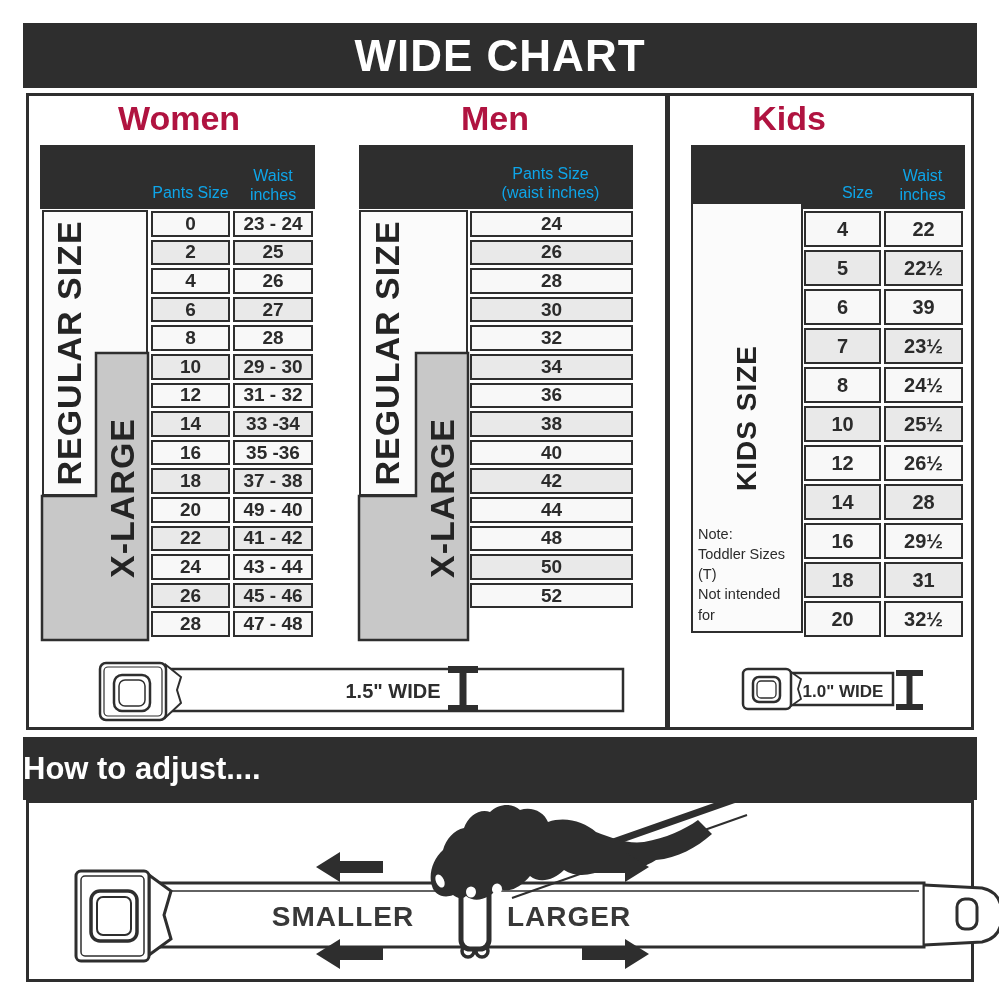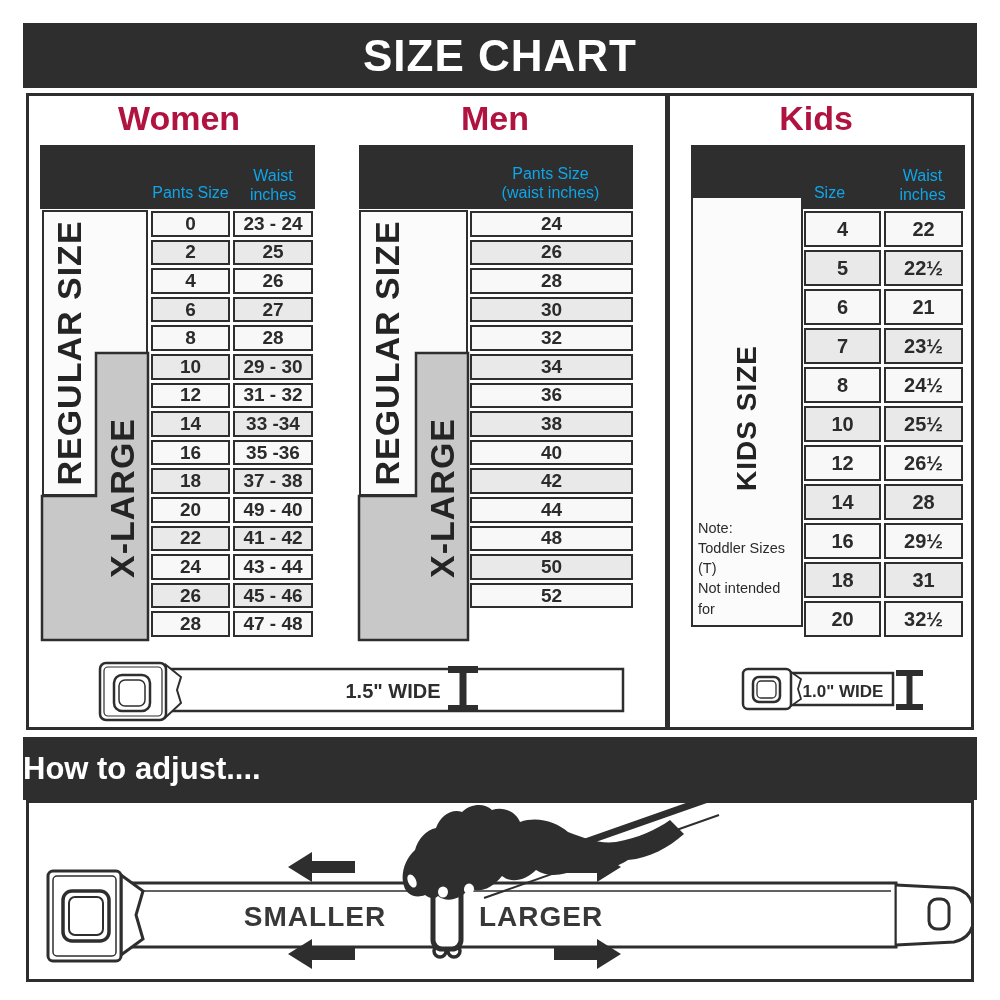--- a/index.html
+++ b/index.html
@@ -36,37 +36,37 @@
   .vlabel.kids{font-size:28px;letter-spacing:1px;}
   #kids-note{position:absolute;left:5px;bottom:6px;font-size:14.5px;line-height:1.4;
              color:#2b2b2b;z-index:3;}
   svg{display:block;}
   svg text{font-family:"Liberation Sans", sans-serif;}
   
   #adjust-bar{left:23px;top:737px;width:954px;height:63px;}
   #adjust-bar span{display:block;line-height:63px;color:#fff;
                    font-size:31px;font-weight:bold;}
   #bottom-panel{left:26px;top:800px;width:948px;height:182px;border:3px solid #2e2e2e;
-                box-sizing:border-box;background:#fff;}
+                box-sizing:border-box;background:#fff;padding-left:28px;}
 </style>
 </head>
 <body>
 
 <div id="canvas">
 
   <div class="abs darkbar" id="titlebar">
-    <span>SIZE CHART</span>
+    <span>WIDE CHART</span>
   </div>
 
   <div class="abs" id="main-panel">
     <div class="abs" id="panel-divider"></div>
 
     <div class="col-heading" style="left:60px;">Women</div>
     <div class="col-heading" style="left:376px;">Men</div>
-    <div class="col-heading" style="left:697px;">Kids</div>
+    <div class="col-heading" style="left:670px;">Kids</div>
 
     <div class="hbox" style="left:11px;top:49px;width:275px;height:64px;">
       <div class="htext" style="left:111px;width:79px;bottom:6px;">Pants Size</div>
       <div class="htext" style="left:193px;width:80px;bottom:4px;">
         <div>Waist</div>
         <div>inches</div>
       </div>
     </div>
     <div class="whitebox" style="left:13px;top:114px;width:106px;height:286px;"></div>
     <svg class="abs" style="left:11px;top:255px;z-index:2;" width="112" height="293">
@@ -130,41 +130,41 @@
         <div class="cell alt">38</div>
         <div class="cell">40</div>
         <div class="cell alt">42</div>
         <div class="cell">44</div>
         <div class="cell">48</div>
         <div class="cell alt">50</div>
         <div class="cell">52</div>
       </div>
 
     <div class="hbox" style="left:662px;top:49px;width:274px;height:64px;">
-      <div class="htext" style="left:100px;width:77px;bottom:6px;margin-top:29px;">Size</div>
+      <div class="htext" style="left:128px;width:77px;bottom:6px;margin-top:29px;">Size</div>
       <div class="htext" style="left:192px;width:79px;bottom:4px;">
         <div>Waist</div>
         <div>inches</div>
       </div>
     </div>
-    <div class="whitebox" style="left:662px;top:100px;width:112px;height:431px;padding-left:26px;">
+    <div class="whitebox" style="left:662px;top:106px;width:112px;height:431px;padding-left:26px;">
       <div id="kids-note">
         <div>Note:</div>
         <div>Toddler Sizes (T)</div>
         <div>Not intended for</div>
       </div>
     </div>
     <div class="vlabel kids" style="left:718px;top:322px;">KIDS SIZE</div>
     <div class="tgrid" style="left:775px;top:115px;grid-template-columns:77px 79px;grid-auto-rows:36px;">
         <div class="cell kcell">4</div>
         <div class="cell kcell">22</div>
         <div class="cell alt kcell">5</div>
         <div class="cell alt kcell">22½</div>
         <div class="cell kcell">6</div>
-        <div class="cell kcell">21</div>
+        <div class="cell kcell">39</div>
         <div class="cell alt kcell">7</div>
         <div class="cell alt kcell">23½</div>
         <div class="cell kcell">8</div>
         <div class="cell kcell">24½</div>
         <div class="cell alt kcell">10</div>
         <div class="cell alt kcell">25½</div>
         <div class="cell kcell">12</div>
         <div class="cell kcell">26½</div>
         <div class="cell alt kcell">14</div>
         <div class="cell alt kcell">28</div>

